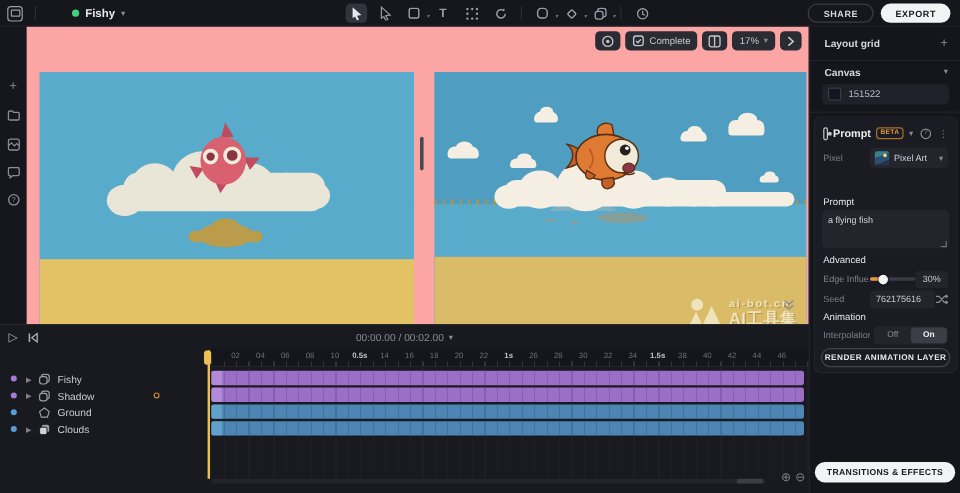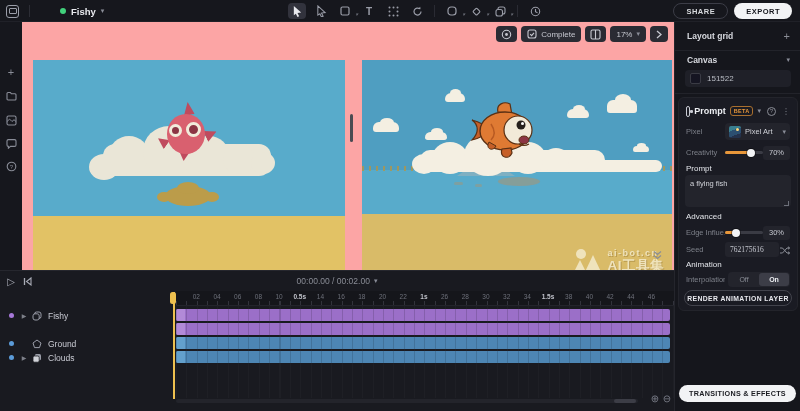--- a/index.html
+++ b/index.html
@@ -168,21 +168,21 @@
                   background:#f2f3f5; box-shadow:0 0 0 1px rgba(0,0,0,.4); }
   .val-box { margin-left:auto; width:27px; height:14px; background:#23242c; border-radius:3px; font-size:7.5px;
              color:#c6c8d0; display:flex; align-items:center; justify-content:center; }
   .sec-label { position:absolute; left:7px; font-size:8px; font-weight:normal; color:#e3e5ea; }
   .prompt-area { position:absolute; left:6px; right:6px; top:77px; height:32px; background:#23242c;
                  border-radius:4px; border:none; resize:none; color:#d0d2d8; font-size:7.5px;
                  font-family:"Liberation Sans",sans-serif; padding:4px 5px; outline:none; }
   .resize-grip { position:absolute; right:8px; top:103px; width:5px; height:5px;
                  border-right:1px solid #6d707a; border-bottom:1px solid #6d707a; pointer-events:none; }
   .seed-input { width:54px; height:15px; background:#23242c; border:none; border-radius:3px; color:#c6c8d0;
-                font-size:7.5px; font-family:Liberation Serif, serif; padding:0 5px; outline:none; }
+                font-size:7.5px; font-family:Liberation Sans, sans-serif; padding:0 5px; outline:none; }
   .shuffle { margin-left:auto; color:#8a8d96; }
   .toggle { margin-left:auto; width:62px; height:15px; background:#23242c; border-radius:4px; display:flex; padding:1px; }
   .tg-opt { flex:1; border-radius:3px; font-size:7px; color:#8a8d96; display:flex; align-items:center;
             justify-content:center; cursor:pointer; }
   .tg-opt.active { background:#3c3d47; color:#eceef2; font-weight:bold; }
   .render-btn { position:absolute; left:5px; right:5px; top:192px; height:16px; border:1px solid #42434c;
                 border-radius:9px; background:transparent; color:#e8e9ee; font-size:6.8px; font-weight:bold;
                 letter-spacing:.4px; font-family:"Liberation Sans",sans-serif; cursor:pointer; }
   .transitions-btn { position:absolute; left:4px; right:4px; bottom:9px; height:17px; background:#f2f3f5;
                 border:none; border-radius:9px; color:#1a1b21; font-size:7.2px; font-weight:bold;
@@ -486,20 +486,32 @@
       <span class="lr-dot" style="background: rgb(166, 120, 216);"></span>
       <span class="lr-chev">▶</span>
       <span class="lr-ic">
         <svg width="10" height="10" viewBox="0 0 10 10">
             <rect x="2.5" y="1" width="6.5" height="6.5" rx="2" fill="none" stroke="#9a9da8" stroke-width="1"></rect>
             <rect x="1" y="2.8" width="6.2" height="6.2" rx="2" fill="#191a20" stroke="#9a9da8" stroke-width="1"></rect>
           </svg>
       </span>
       <span class="lr-name">Fishy</span>
     </div>
+    <div class="layer-row" style="top:52px">
+      <span class="lr-dot" style="background: rgb(166, 120, 216);"></span>
+      <span class="lr-chev">▶</span>
+      <span class="lr-ic">
+        <svg width="10" height="10" viewBox="0 0 10 10">
+            <rect x="2.5" y="1" width="6.5" height="6.5" rx="2" fill="none" stroke="#9a9da8" stroke-width="1"></rect>
+            <rect x="1" y="2.8" width="6.2" height="6.2" rx="2" fill="#191a20" stroke="#9a9da8" stroke-width="1"></rect>
+          </svg>
+      </span>
+      <span class="lr-name">Shadow</span>
+      <span class="kf-dot"></span>
+    </div>
     <div class="layer-row" style="top:66px">
       <span class="lr-dot" style="background: rgb(91, 155, 216);"></span>
       <span class="lr-chev"> </span>
       <span class="lr-ic">
         <svg width="10" height="10" viewBox="0 0 10 10">
             <path d="M5 1l4 3-1.5 4.6h-5L1 4z" fill="none" stroke="#9a9da8" stroke-width="1"></path>
           </svg>
       </span>
       <span class="lr-name">Ground</span>
     </div>
@@ -569,29 +581,20 @@
 
       <div class="pc-row" style="top:25px">
         <span class="pc-label">Pixel</span>
         <span class="lens-dd">
           <span class="lens-thumb"></span>
           <span class="lens-val">Pixel Art</span>
           <span class="chev">▾</span>
         </span>
       </div>
 
-      <div class="pc-row" style="top:46px">
-        <span class="pc-label">Creativity</span>
-        <span class="slider">
-          <i class="fill" style="width: 70%; background: rgb(232, 151, 58);">
-            <i class="knob"></i>
-            </i>
-        </span>
-        <span class="val-box">70%</span>
-      </div>
 
       <span class="sec-label" style="top:66px">Prompt</span>
       <textarea class="prompt-area" style="">a flying fish</textarea>
       <i class="resize-grip"></i>
 
       <span class="sec-label" style="top:114px">Advanced</span>
 
       <div class="pc-row" style="top:126px">
         <span class="pc-label trunc">Edge Influe...</span>
         <span class="slider">

